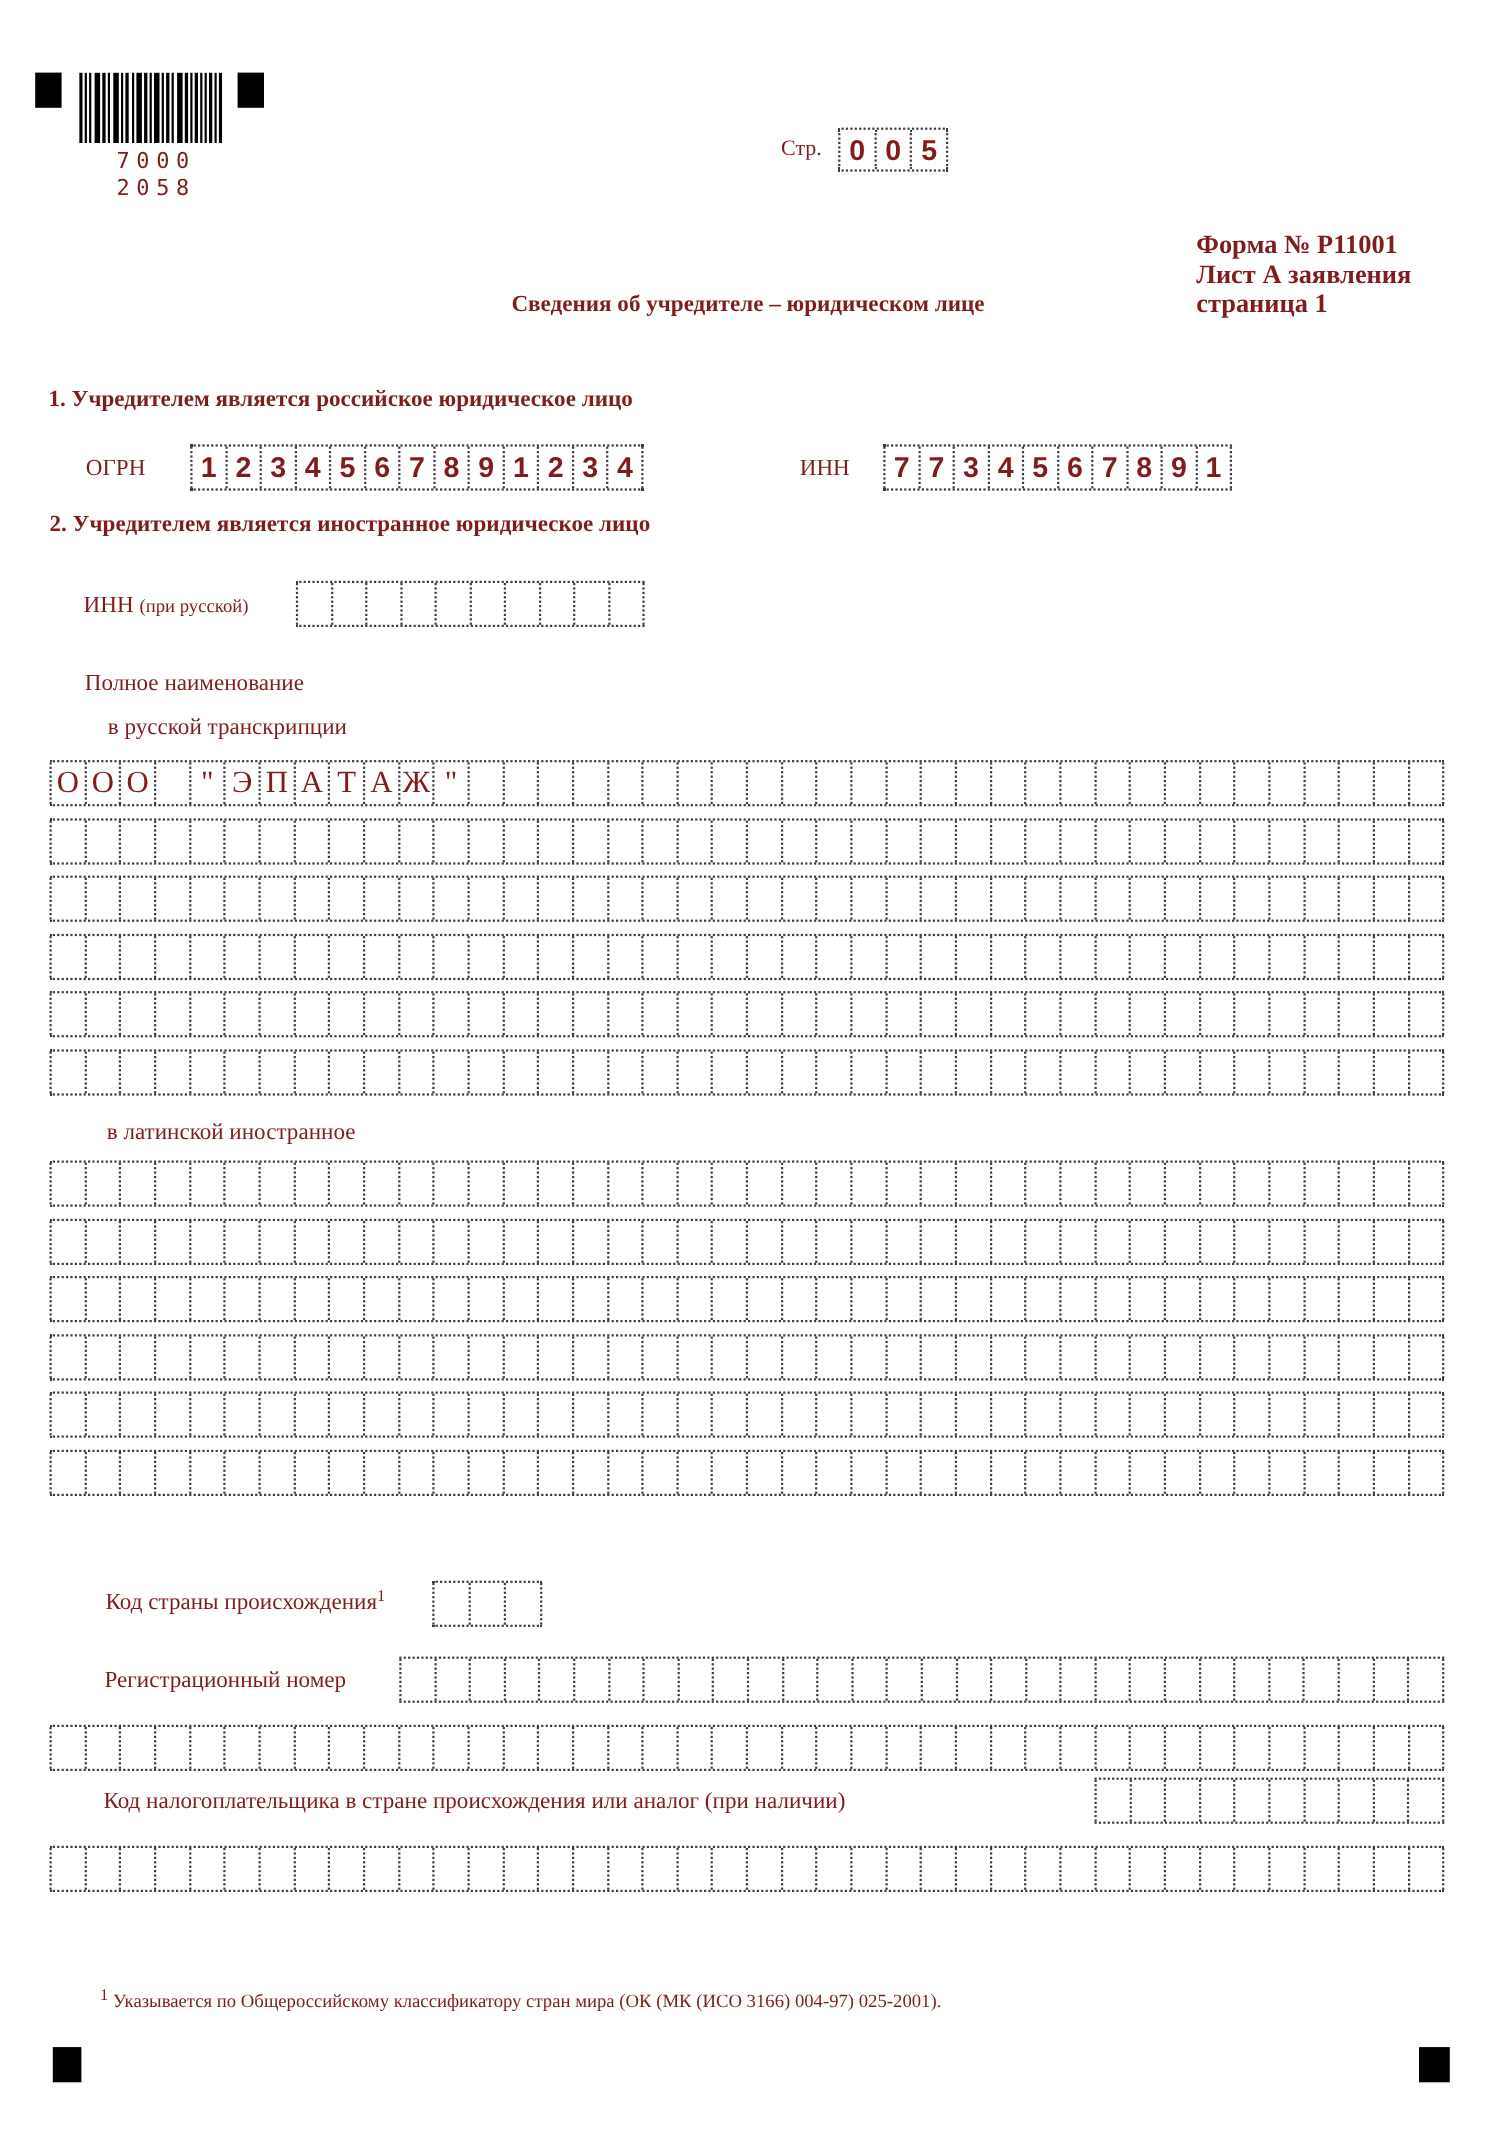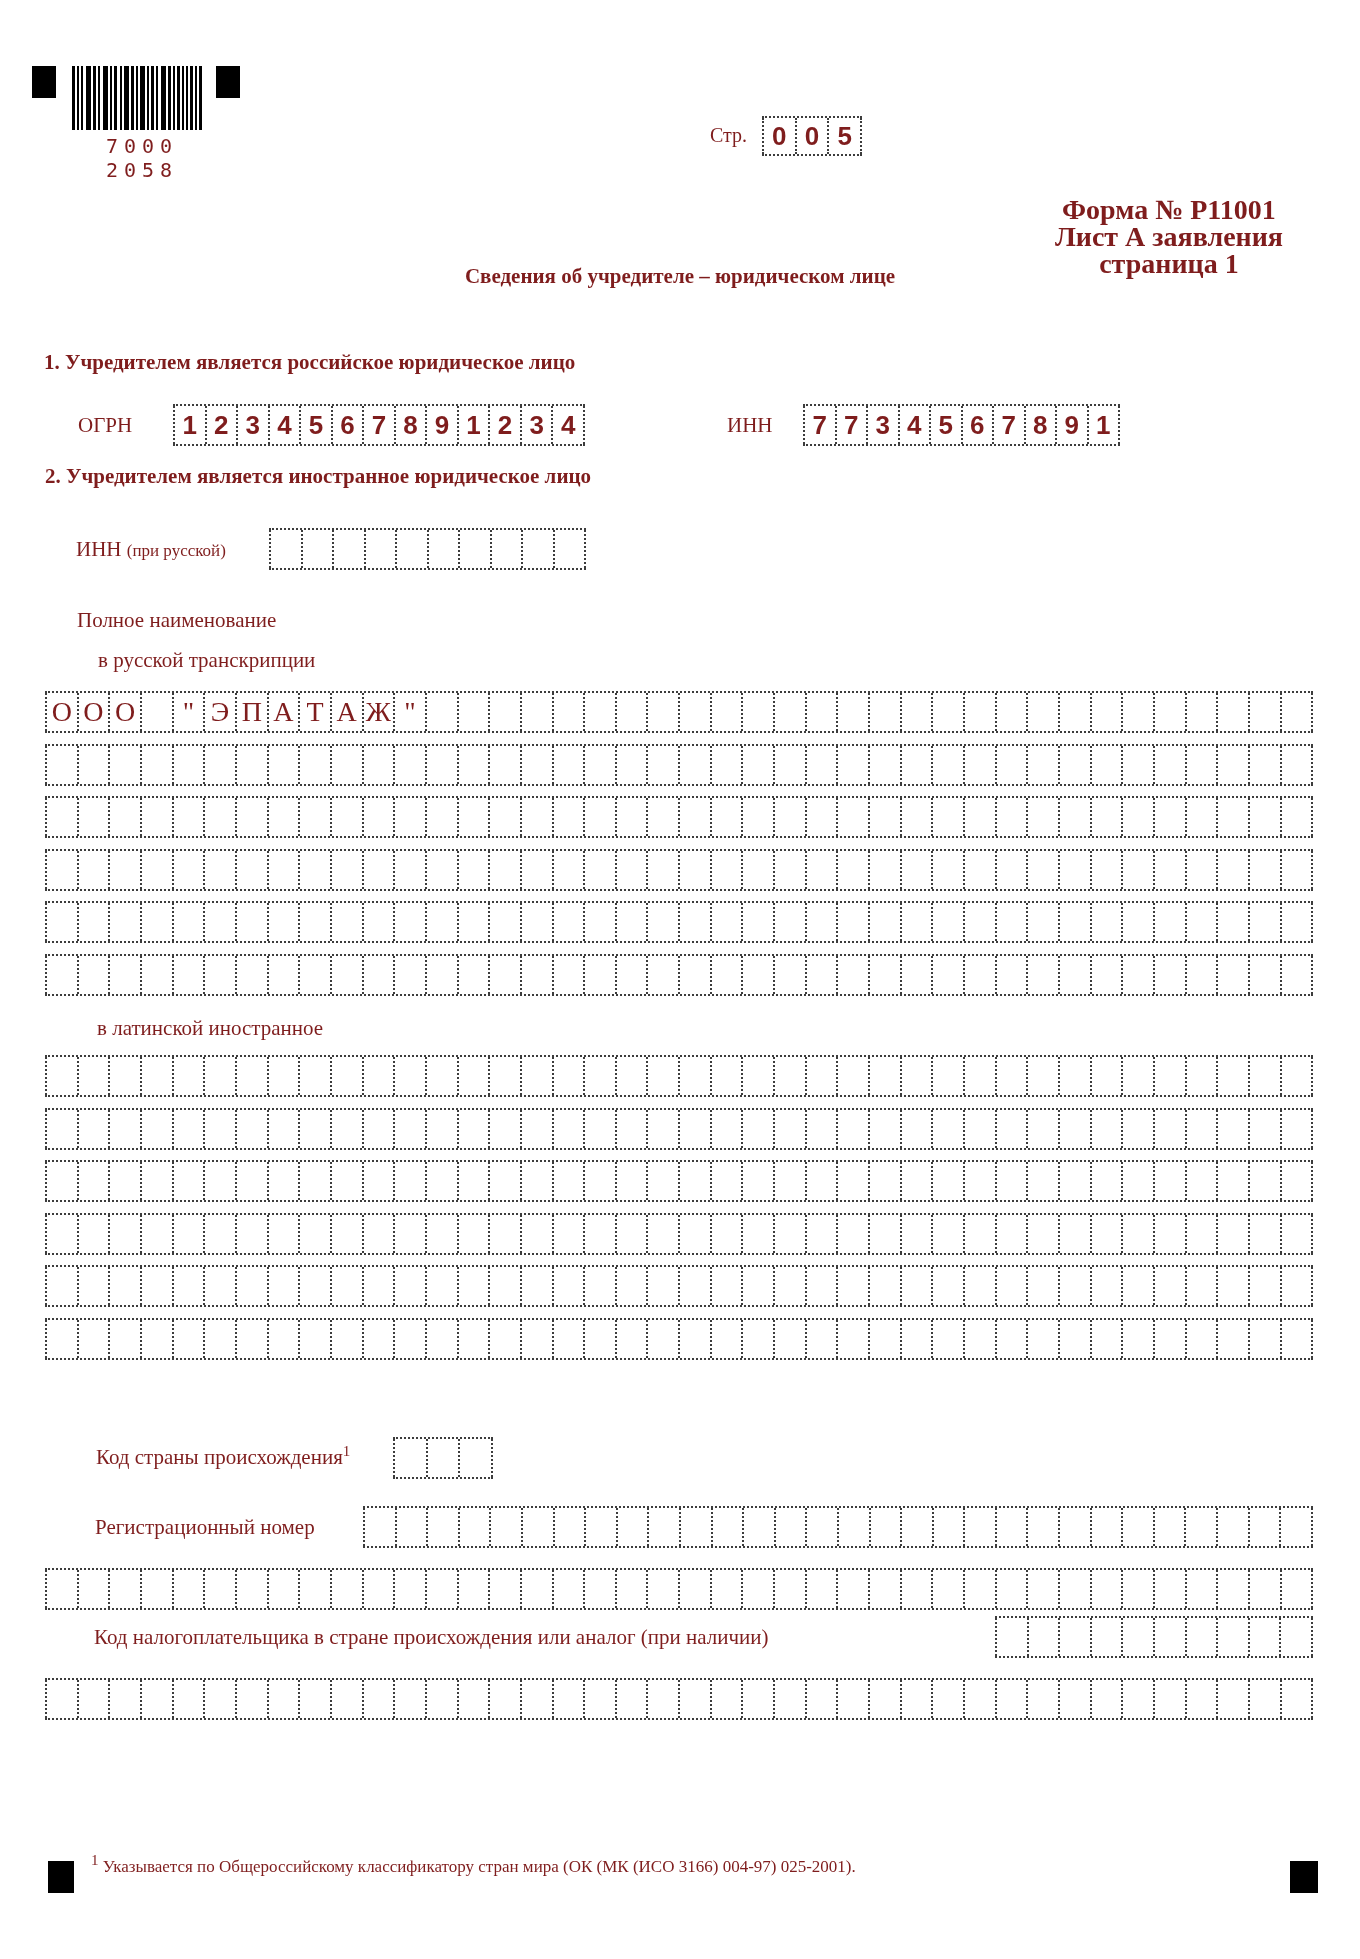--- a/index.html
+++ b/index.html
@@ -2,21 +2,21 @@
 <html><head>
 <meta charset="utf-8">
 <style>
   html,body{margin:0;padding:0;background:#fff;}
   .page{position:relative;width:1360px;height:1959px;background:#ffffff;overflow:hidden;
         font-family:"Liberation Serif",serif;color:#7f1d1d;}
   .sq{position:absolute;background:#000;}
   .lbl{position:absolute;font-size:21px;white-space:nowrap;}
   .bold{font-weight:bold;}
   .small{font-size:17px;}
-  .rightblock{position:absolute;text-align:center;font-weight:bold;font-size:28px;line-height:27px;}
+  .rightblock{position:absolute;text-align:left;font-weight:bold;font-size:24px;line-height:27px;margin-top:14px;}
   .title{position:absolute;left:0;right:0;text-align:center;font-weight:bold;font-size:21px;}
   .bartext{position:absolute;font-family:"DejaVu Sans Mono",monospace;font-size:20px;
            letter-spacing:6px;text-align:center;}
   
   .cells{position:absolute;display:flex;flex-direction:column;}
   .cellrow{display:flex;height:42px;box-sizing:border-box;
            border-top:2px dotted #3c3c3c;border-bottom:2px dotted #3c3c3c;}
   .cellrow + .cellrow{margin-top:10.5px;}
   .cell{flex:1;box-sizing:border-box;border-right:2px dotted #3c3c3c;
         text-align:center;line-height:38px;overflow:hidden;
@@ -802,18 +802,18 @@
         <div class="cell"></div>
         <div class="cell"></div>
         <div class="cell"></div>
         <div class="cell"></div>
         <div class="cell"></div>
       </div>
     </div>
 
   <div class="sq" style="left:48px;top:1861px;width:26px;height:32px;"></div>
   <div class="sq" style="left:1290px;top:1861px;width:28px;height:32px;"></div>
-  <div class="note" style="left:91px;top:1852px;">
+  <div class="note" style="left:91px;top:1806px;">
     <sup>1</sup>
     <span>Указывается по Общероссийскому классификатору стран мира (ОК (МК (ИСО 3166) 004-97) 025-2001).</span>
   </div>
 
 </div>
 
 </body></html>

